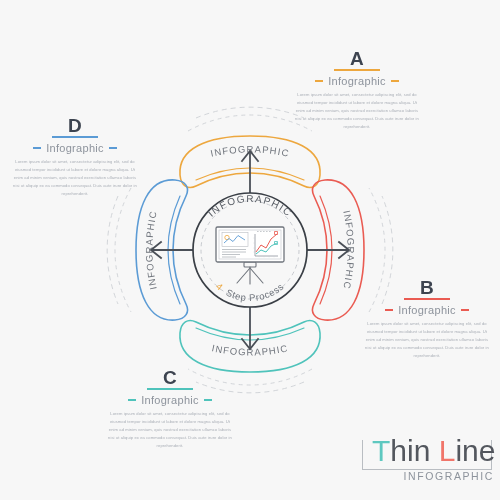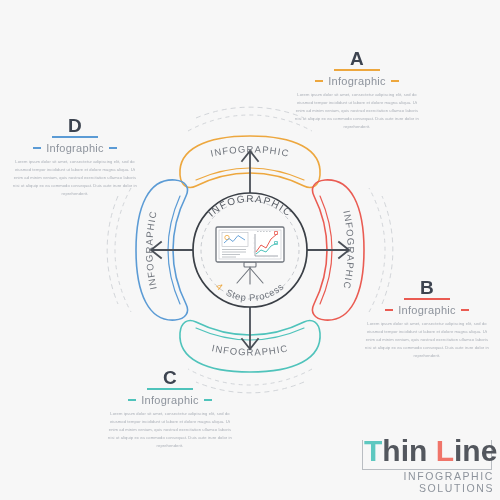--- a/index.html
+++ b/index.html
@@ -83,23 +83,23 @@
     top: 436px;
     width: 132px;
   }
   #logo .word {
     font-size: 30px;
     line-height: 1;
     color: #53575e;
     letter-spacing: 0px;
     white-space: nowrap;
     font-family: "Liberation Sans", sans-serif;
-    font-weight: 700;
+    font-weight: 400;
     position: relative;
-    padding-left: 2px;
+    padding-left: 10px;
   }
   #logo .word .t { color: #5ec8c0; }
   #logo .word .l { color: #f0756a; }
   #logo .brackets {
     position: absolute;
     left: 0; top: 4px;
     width: 130px;
     height: 30px;
     border: 1px solid #b9bdc2;
     border-top: none;
@@ -335,17 +335,16 @@
     <div class="body">Lorem ipsum dolor sit amet, consectetur adipiscing elit, sed do eiusmod tempor incididunt ut labore et dolore magna aliqua. Ut enim ad minim veniam, quis nostrud exercitation ullamco laboris nisi ut aliquip ex ea commodo consequat. Duis aute irure dolor in reprehenderit.</div>
   </div>
 
   <div id="logo">
     <div class="brackets"></div>
     <div class="word">
       <span class="t">T</span><span>hin</span>&nbsp;<span class="l">L</span><span>ine</span>
     </div>
     <div class="tagline">
       <div>INFOGRAPHIC</div>
-      <div>SOLUTIONS</div>
     </div>
   </div>
 
 </div>
 
 </body></html>

